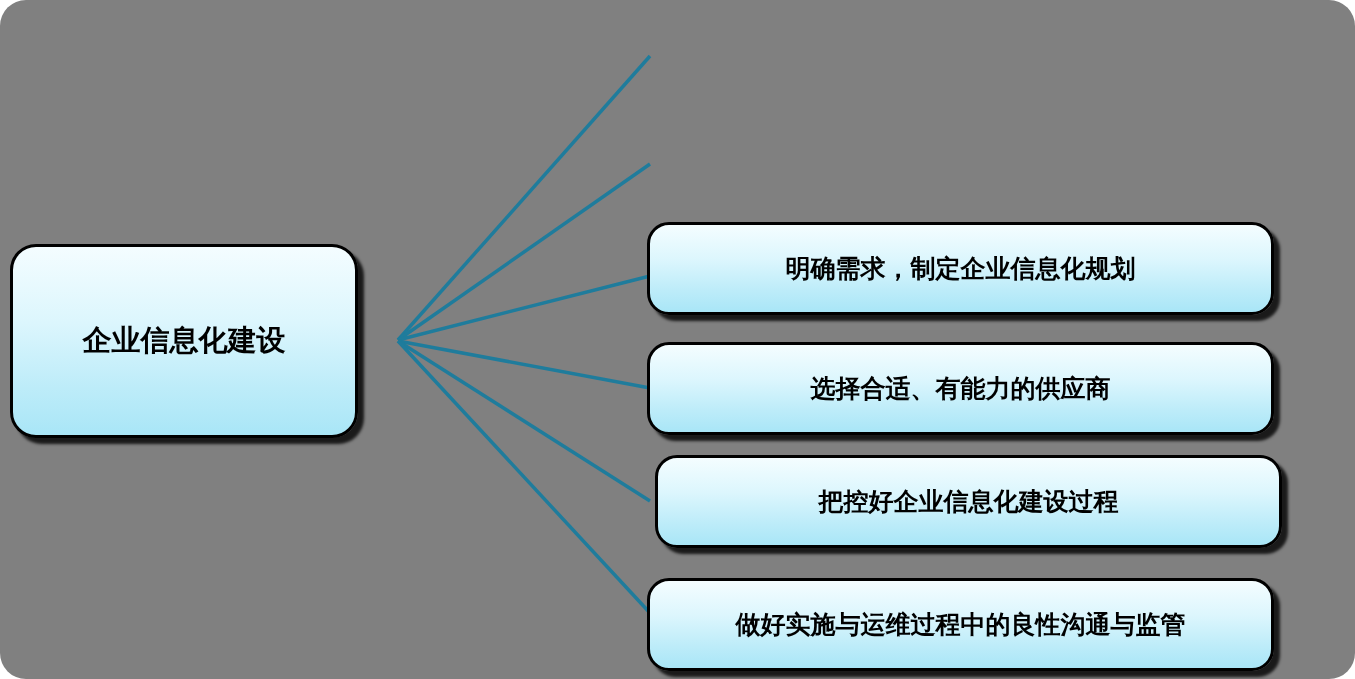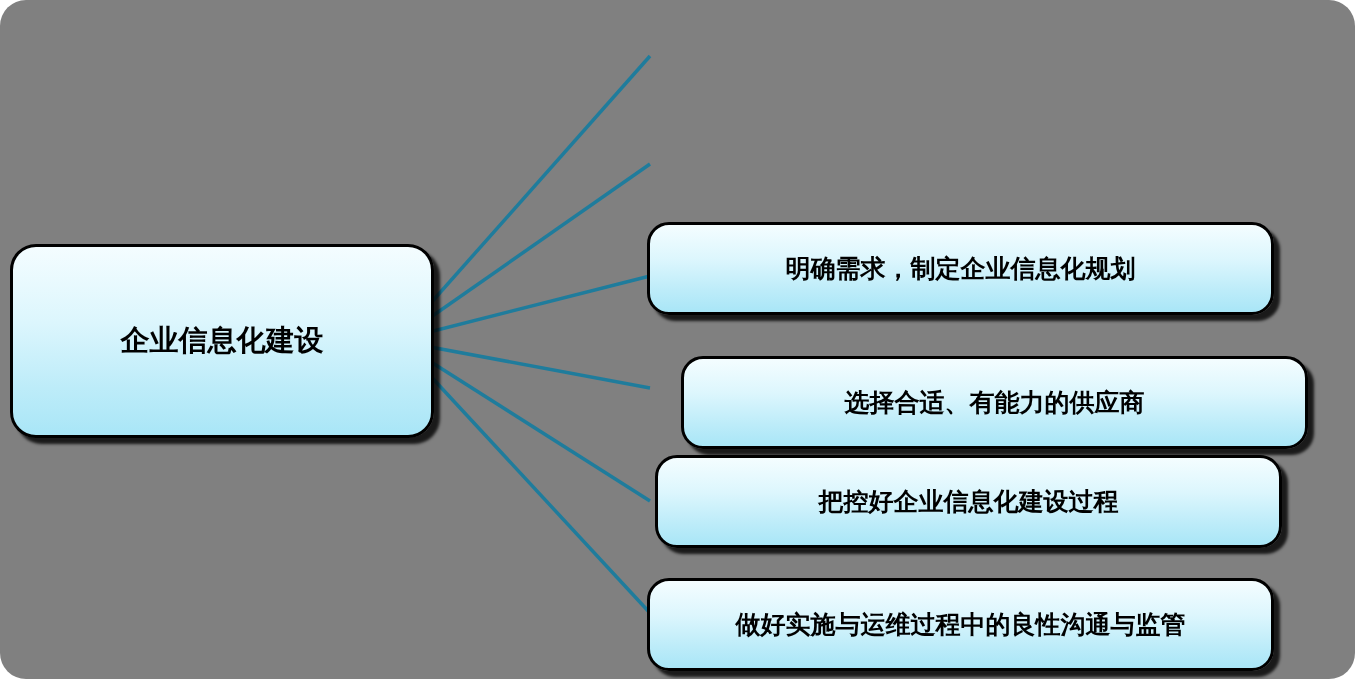--- a/index.html
+++ b/index.html
@@ -36,36 +36,36 @@
     align-items: center;
     justify-content: center;
     z-index: 2;
     color: #000000;
     font-weight: bold;
     text-align: center;
   }
   .root-node {
     left: 10px;
     top: 244px;
-    width: 424px;
+    width: 348px;
     height: 194px;
     font-size: 29px;
     gap: 26px;
     border-radius: 26px;
   }
   .branch-node {
     left: 647px;
     width: 627px;
     height: 93px;
     font-size: 25px;
   }
   .branch-0 { top: 10px; }
   .branch-1 { top: 118px; }
   .branch-2 { top: 222px; }
-  .branch-3 { top: 356px; margin-left: 34px; }
+  .branch-3 { top: 342px; }
   .branch-4 { top: 455px; margin-left: 8px; }
   .branch-5 { top: 578px; }
   .root-line {
     line-height: 1.1;
   }
 </style>
 </head>
 <body>
 
 <div class="canvas">

